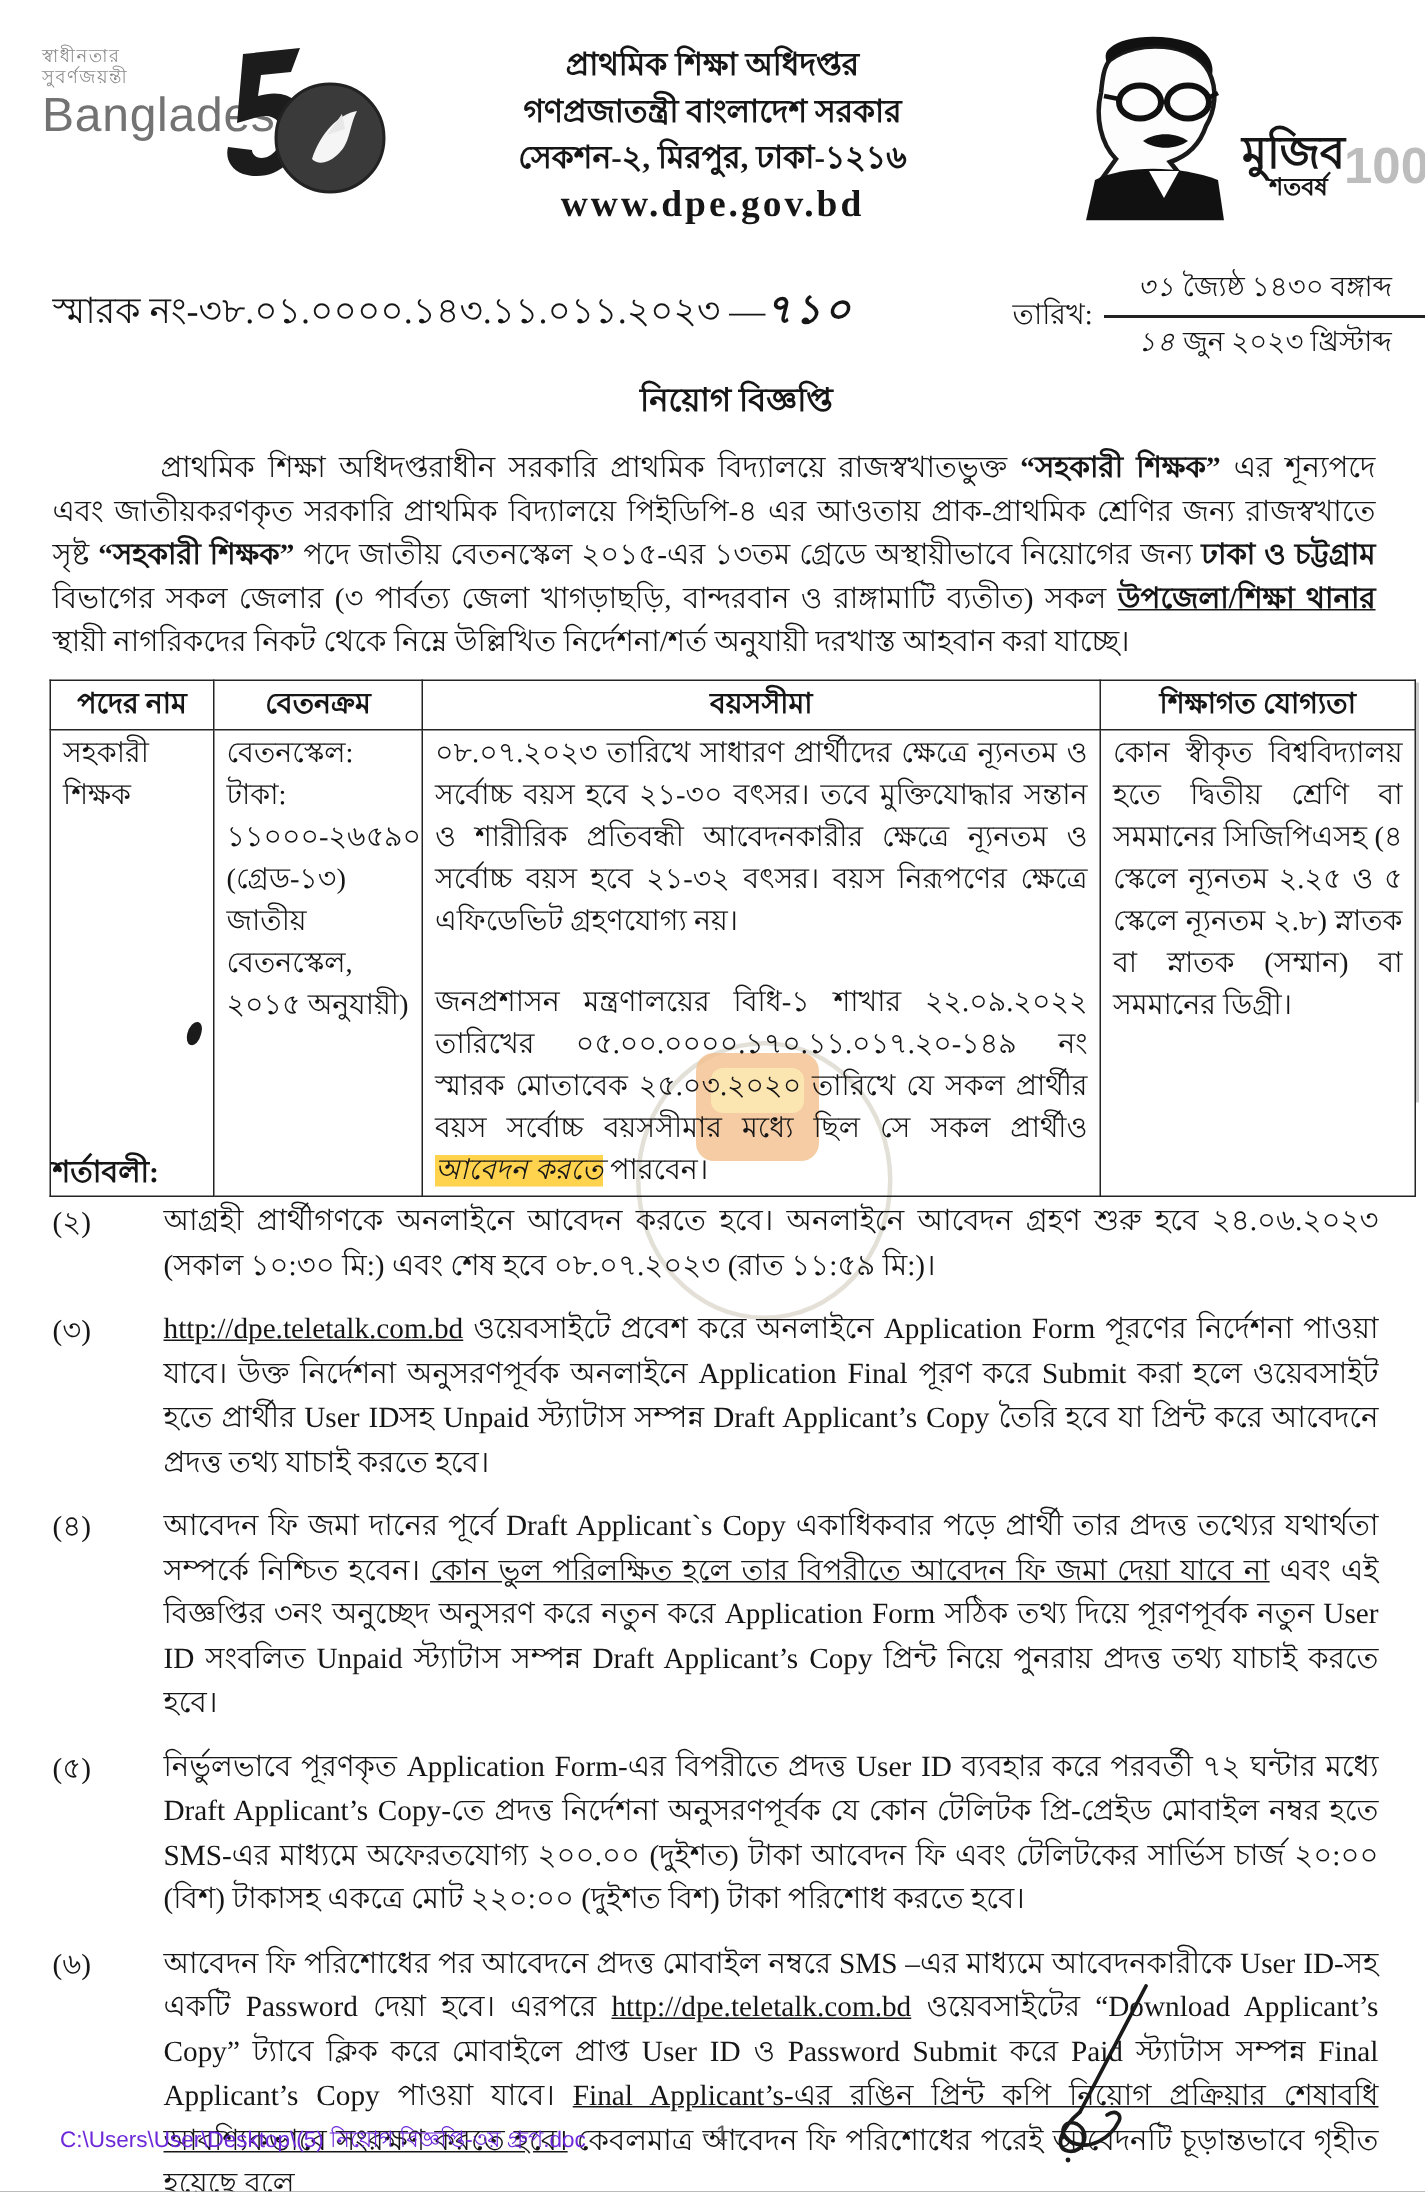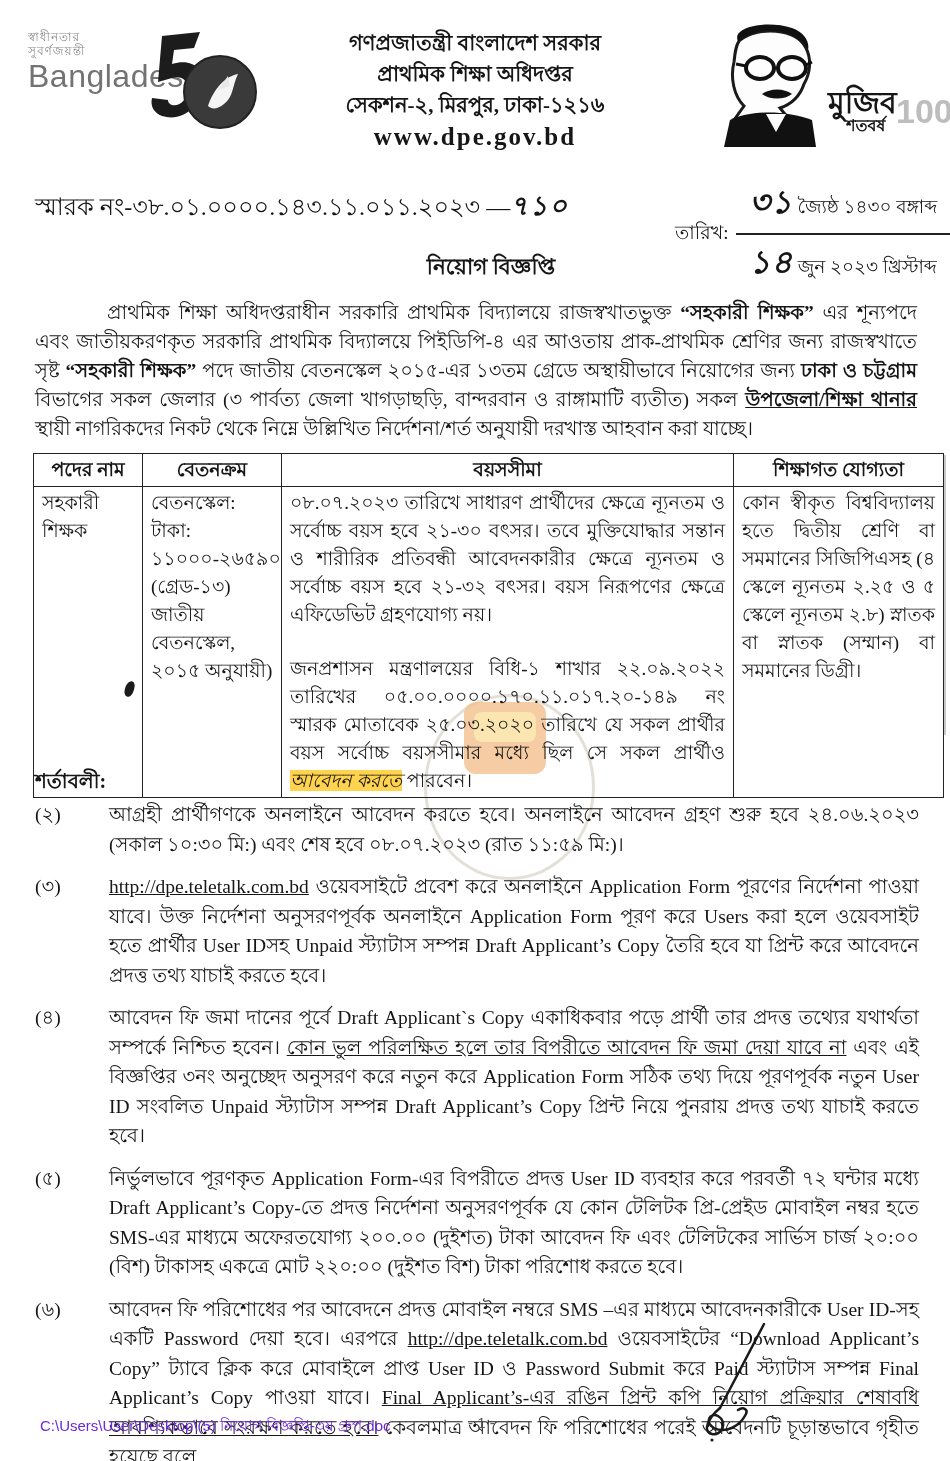--- a/index.html
+++ b/index.html
@@ -33,21 +33,21 @@
 
   
   .memo-row{position:absolute;left:35px;top:185px;width:880px;}
   .memo-no{font-size:24px;}
   .memo-hand{font-size:27px;font-weight:bold;font-style:italic;letter-spacing:2px;}
   .date-block{position:absolute;left:640px;top:-8px;width:275px;display:flex;align-items:center;}
   .date-label{font-size:19px;margin-right:8px;white-space:nowrap;}
   .date-frac{flex:1;text-align:center;}
   .date-top{border-bottom:2px solid #222;padding:0 4px 2px 4px;font-size:18.5px;white-space:nowrap;}
   .date-bot{padding-top:2px;font-size:18.5px;white-space:nowrap;}
-  .day-hand{font-size:32px;font-weight:bold;font-style:italic;letter-spacing:1px;}
+  .day-hand{font-size:18px;font-weight:normal;font-style:italic;letter-spacing:1px;}
 
   
   .doc-title{position:absolute;left:0;top:250px;width:100%;text-align:center;font-weight:bold;font-size:21.5px;padding-left:16px;}
   .intro{position:absolute;left:35px;top:298px;width:882px;font-size:19.5px;line-height:29px;text-align:justify;text-indent:72px;}
 
   
   .tbl{position:absolute;left:33px;top:453px;width:884px;border-collapse:collapse;table-layout:fixed;}
   .tbl th,.tbl td{border:1.6px solid #242424;vertical-align:top;font-size:19px;line-height:28px;padding:2px 8px;}
   .tbl th{font-weight:bold;text-align:center;padding:2px 4px;}
   .tbl td{height:248px;}
@@ -104,22 +104,22 @@
         <path d="M14,6 L52,2 L46,18 L26,20 L24,34 C44,28 56,38 54,56 C52,78 34,92 14,86 C6,83 2,76 4,68 L20,70 C20,76 30,78 36,70 C44,60 40,44 24,48 L10,52 Z" fill="#1c1c1c"></path>
         <circle cx="72" cy="62" r="36" fill="#3a3a3a"></circle>
         <circle cx="72" cy="62" r="36" fill="none" stroke="#222" stroke-width="2"></circle>
         <path d="M60,76 C66,58 78,46 90,44 C84,56 86,66 76,74 C70,79 64,80 60,76 Z" fill="#f5f5f5"></path>
         <path d="M70,60 l10,-14 l2,10 z" fill="#e8e8e8"></path>
       </svg>
     </div>
   </div>
 
   <div class="hdr-center">
+    <div class="hl1">প্রাথমিক শিক্ষা অধিদপ্তর</div>
     <div class="hl1">গণপ্রজাতন্ত্রী বাংলাদেশ সরকার</div>
-    <div class="hl1">প্রাথমিক শিক্ষা অধিদপ্তর</div>
     <div class="hl1">সেকশন-২, মিরপুর, ঢাকা-১২১৬</div>
     <div class="site">www.dpe.gov.bd</div>
   </div>
 
   <div class="hdr-right">
     <svg width="150" height="125" viewBox="0 0 150 125">
       <path d="M40,18 C58,4 96,6 106,26 C112,38 110,52 104,62 C100,74 92,82 80,86 L88,96 C70,104 48,104 34,98 L44,84 C34,74 30,56 34,40 C35,30 36,22 40,18 Z" fill="#fdfdfd" stroke="#1a1a1a" stroke-width="3"></path>
       <path d="M38,20 C56,2 98,6 108,28 C110,20 104,10 92,6 C74,0 48,2 40,10 C36,13 37,17 38,20 Z" fill="#111"></path>
       <ellipse cx="60" cy="46" rx="14" ry="11" fill="none" stroke="#111" stroke-width="4"></ellipse>
       <ellipse cx="92" cy="46" rx="14" ry="11" fill="none" stroke="#111" stroke-width="4"></ellipse>
@@ -179,21 +179,21 @@
   <div class="ink-blot"></div>
 
   <div class="cond-head">শর্তাবলী:</div>
   <div class="conds">
     <div class="cond">
       <div class="num">(২)</div>
       <div class="ctext"><span>আগ্রহী প্রার্থীগণকে অনলাইনে আবেদন করতে হবে। অনলাইনে আবেদন গ্রহণ শুরু হবে ২৪.০৬.২০২৩ (সকাল ১০:৩০ মি:) এবং শেষ হবে ০৮.০৭.২০২৩ (রাত ১১:৫৯ মি:)।</span></div>
     </div>
     <div class="cond">
       <div class="num">(৩)</div>
-      <div class="ctext"><span class="u">http://dpe.teletalk.com.bd</span><span> ওয়েবসাইটে প্রবেশ করে অনলাইনে Application Form পূরণের নির্দেশনা পাওয়া যাবে। উক্ত নির্দেশনা অনুসরণপূর্বক অনলাইনে Application Form পূরণ করে Users করা হলে ওয়েবসাইট হতে প্রার্থীর User IDসহ Unpaid স্ট্যাটাস সম্পন্ন Draft Applicant’s Copy তৈরি হবে যা প্রিন্ট করে আবেদনে প্রদত্ত তথ্য যাচাই করতে হবে।</span></div>
+      <div class="ctext"><span class="u">http://dpe.teletalk.com.bd</span><span> ওয়েবসাইটে প্রবেশ করে অনলাইনে Application Form পূরণের নির্দেশনা পাওয়া যাবে। উক্ত নির্দেশনা অনুসরণপূর্বক অনলাইনে Application Final পূরণ করে Submit করা হলে ওয়েবসাইট হতে প্রার্থীর User IDসহ Unpaid স্ট্যাটাস সম্পন্ন Draft Applicant’s Copy তৈরি হবে যা প্রিন্ট করে আবেদনে প্রদত্ত তথ্য যাচাই করতে হবে।</span></div>
     </div>
     <div class="cond">
       <div class="num">(৪)</div>
       <div class="ctext"><span>আবেদন ফি জমা দানের পূর্বে Draft Applicant`s Copy একাধিকবার পড়ে প্রার্থী তার প্রদত্ত তথ্যের যথার্থতা সম্পর্কে নিশ্চিত হবেন। </span><span class="u">কোন ভুল পরিলক্ষিত হলে তার বিপরীতে আবেদন ফি জমা দেয়া যাবে না</span><span> এবং এই বিজ্ঞপ্তির ৩নং অনুচ্ছেদ অনুসরণ করে নতুন করে Application Form সঠিক তথ্য দিয়ে পূরণপূর্বক নতুন User ID সংবলিত Unpaid স্ট্যাটাস সম্পন্ন Draft Applicant’s Copy প্রিন্ট নিয়ে পুনরায় প্রদত্ত তথ্য যাচাই করতে হবে।</span></div>
     </div>
     <div class="cond">
       <div class="num">(৫)</div>
       <div class="ctext"><span>নির্ভুলভাবে পূরণকৃত Application Form-এর বিপরীতে প্রদত্ত User ID ব্যবহার করে পরবর্তী ৭২ ঘন্টার মধ্যে Draft Applicant’s Copy-তে প্রদত্ত নির্দেশনা অনুসরণপূর্বক যে কোন টেলিটক প্রি-প্রেইড মোবাইল নম্বর হতে SMS-এর মাধ্যমে অফেরতযোগ্য ২০০.০০ (দুইশত) টাকা আবেদন ফি এবং টেলিটকের সার্ভিস চার্জ ২০:০০ (বিশ) টাকাসহ একত্রে মোট ২২০:০০ (দুইশত বিশ) টাকা পরিশোধ করতে হবে।</span></div>
     </div>
     <div class="cond">

